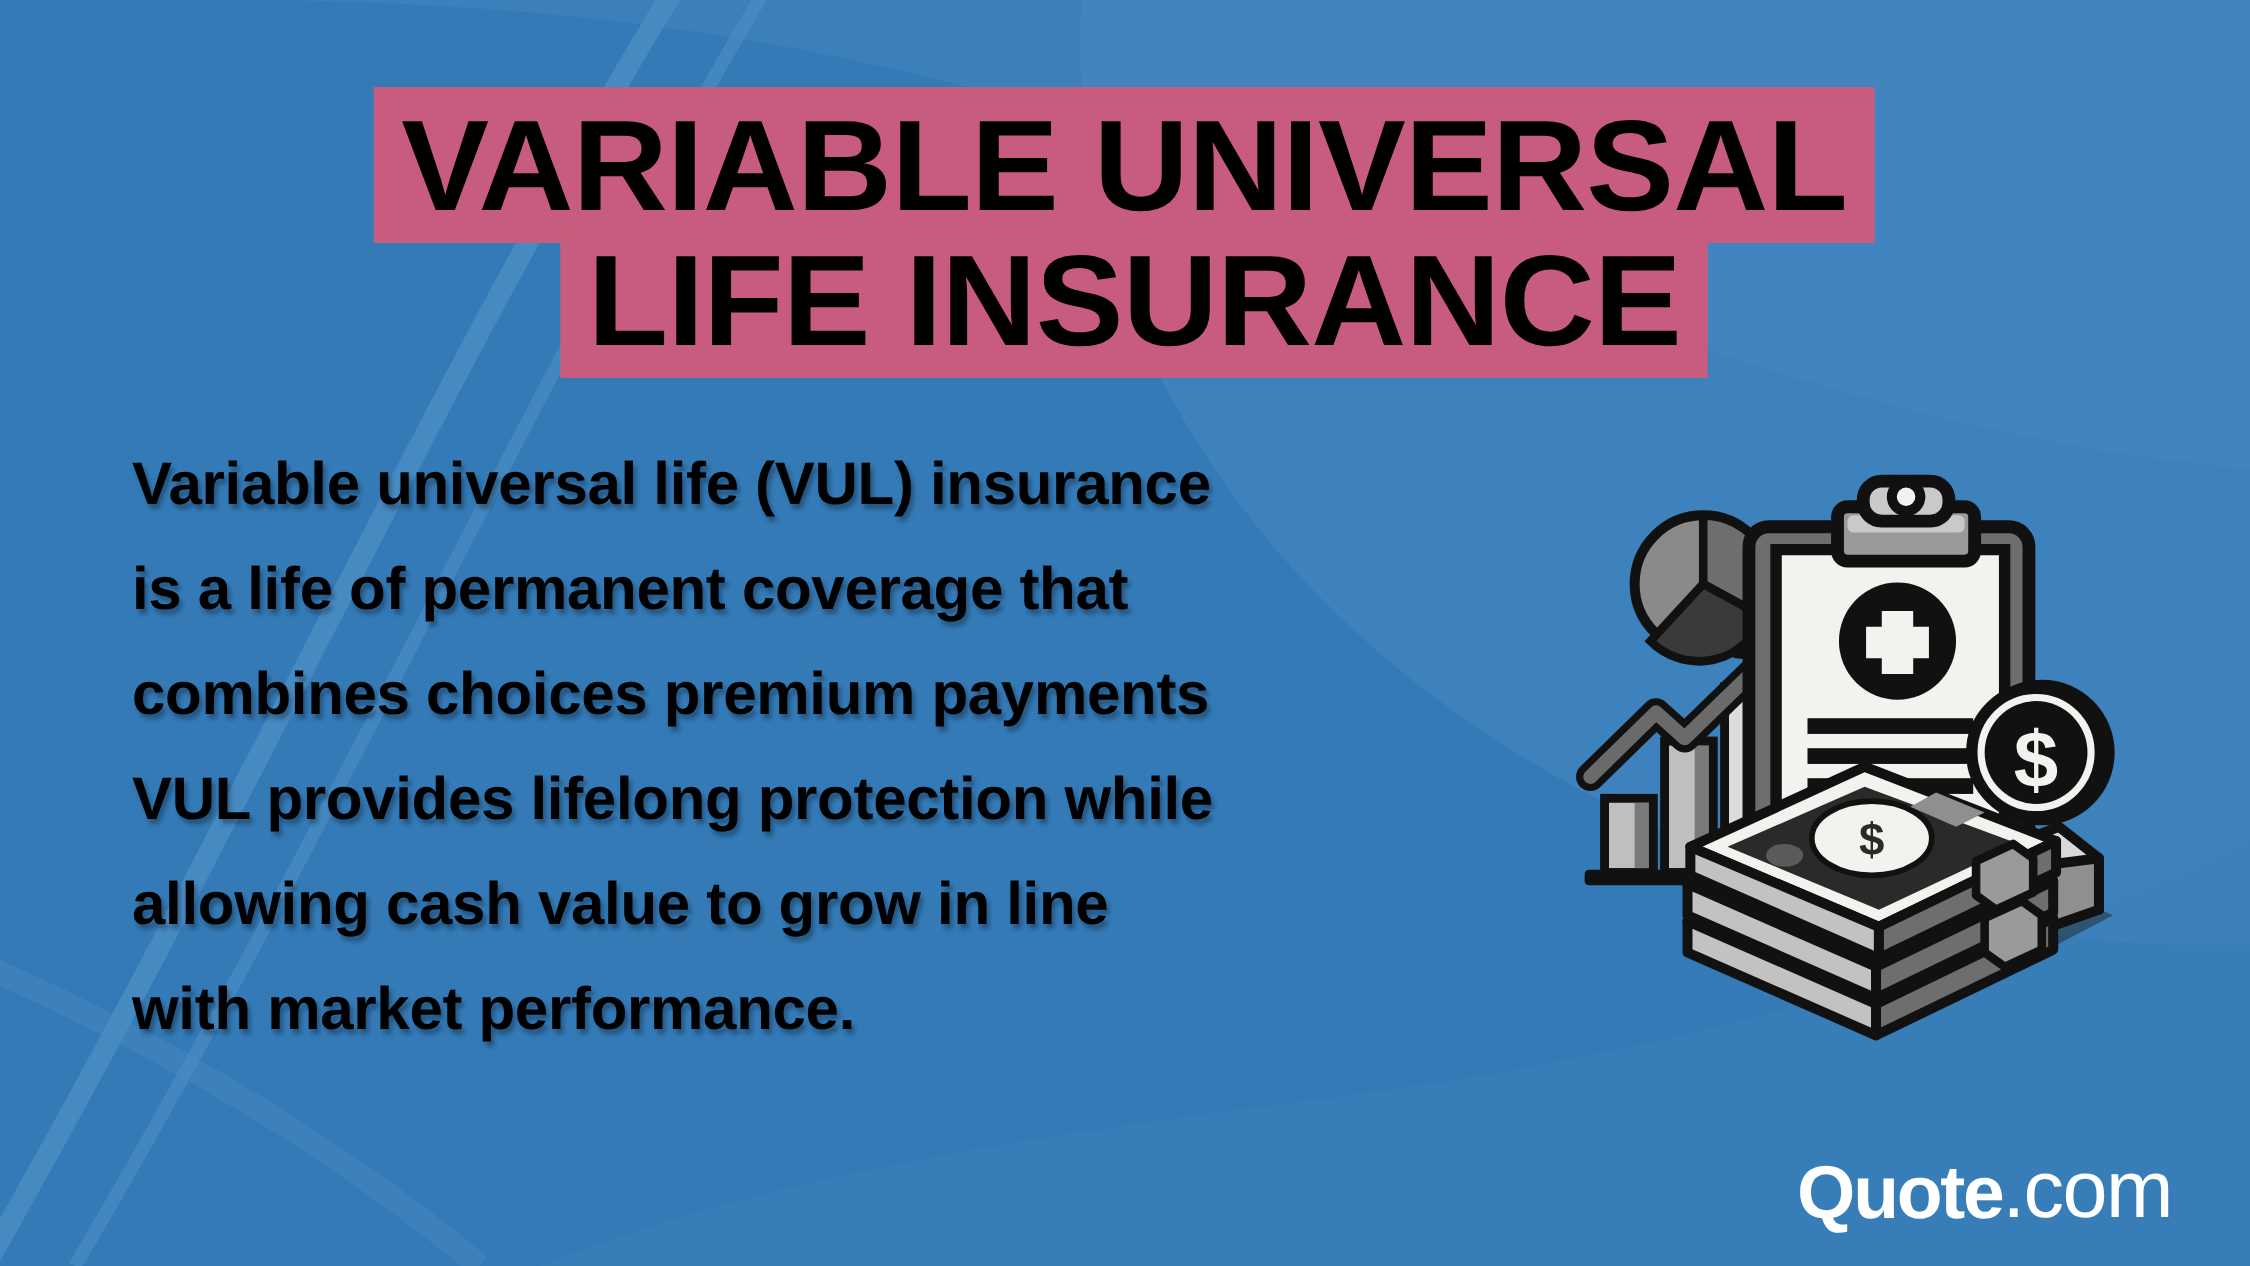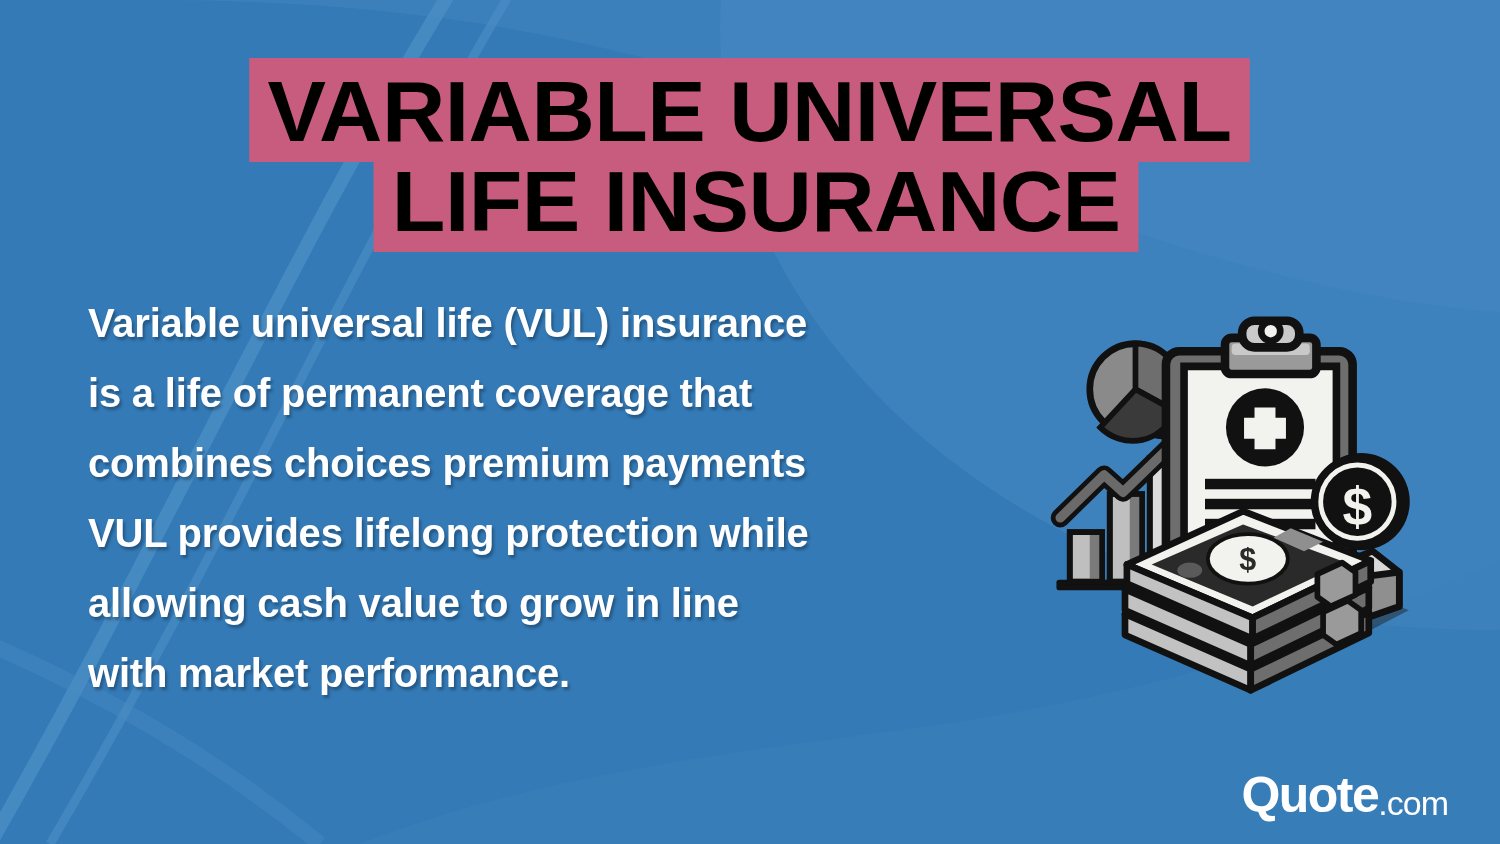--- a/index.html
+++ b/index.html
@@ -73,21 +73,21 @@
     top: 288px;
     width: 960px;
     z-index: 5;
   }
 
   .body-copy p {
     font-family: "Liberation Sans", sans-serif;
     font-weight: 700;
     font-size: 40px;
     line-height: 70px;
-    color: #ffffff;
+    color: #000000;
     letter-spacing: -0.2px;
     text-shadow: 2px 3px 3px rgba(0,0,0,0.30);
   }
 
   
   .illustration {
     position: absolute;
     left: 1045px;
     top: 315px;
     width: 400px;
@@ -110,21 +110,21 @@
   .logo .brand {
     font-family: "Liberation Sans", sans-serif;
     font-weight: 700;
     font-size: 50px;
     letter-spacing: -1.5px;
   }
 
   .logo .tld {
     font-family: "Liberation Sans", sans-serif;
     font-weight: 300;
-    font-size: 34px;
+    font-size: 54px;
     letter-spacing: -1px;
   }
 </style>
 </head>
 <body>
 
 <div class="canvas">
 
   <svg class="bg-layer" viewBox="0 0 1500 844" preserveAspectRatio="none" aria-hidden="true">
     <rect x="0" y="0" width="1500" height="844" fill="#337AB7"></rect>

